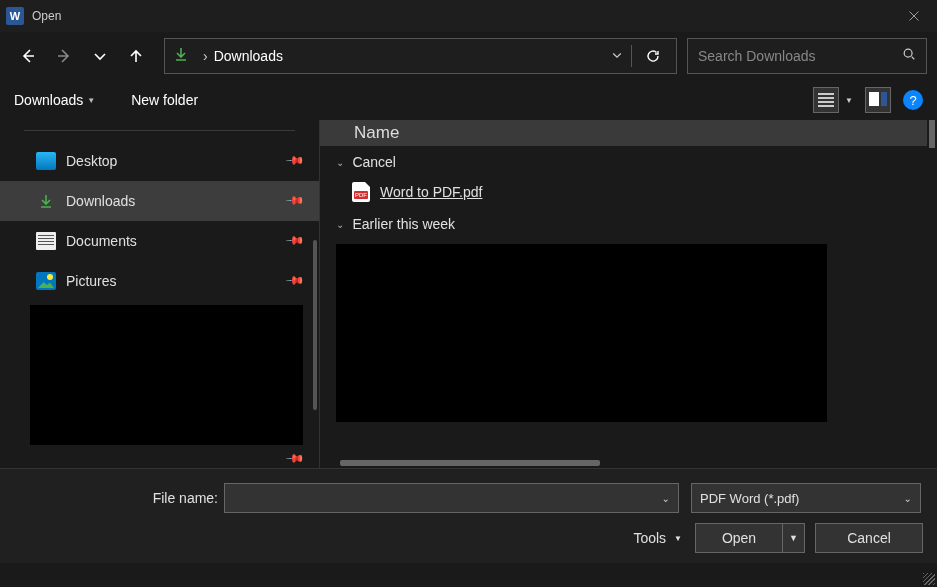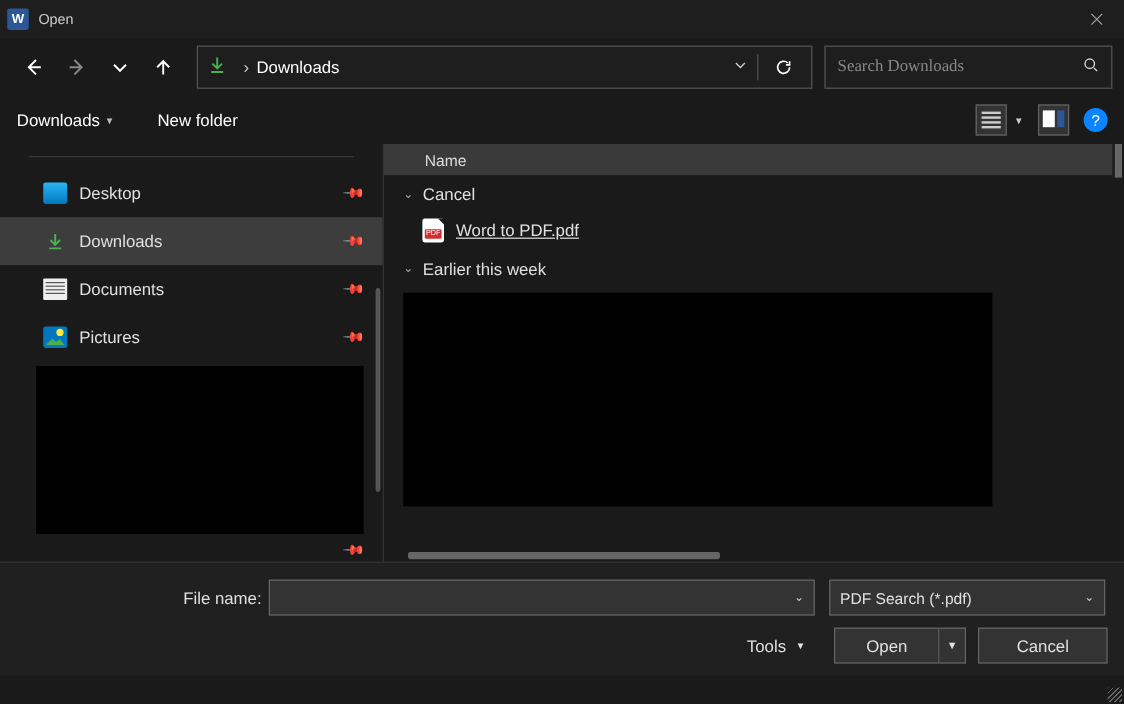--- a/index.html
+++ b/index.html
@@ -15,21 +15,21 @@
 .navrow { height: 48px; display: flex; align-items: center; padding: 0 10px; gap: 0; }
 .navbtn { width: 36px; height: 36px; display: flex; align-items: center; justify-content: center; color: #fff; cursor: pointer; }
 .navbtn svg { width: 16px; height: 16px; }
 .addrbox { flex: 1; height: 36px; border: 1px solid #555; background: #1e1e1e; margin: 0 10px; display: flex; align-items: center; padding: 0 8px; }
 .addrbox .loc-icon { color: #4caf50; margin-right: 8px; }
 .addrbox .crumb-sep { color: #ccc; margin: 0 6px; font-size: 14px; }
 .addrbox .crumb { color: #fff; font-size: 14px; }
 .addrbox .drop { margin-left: auto; margin-right: 8px; }
 .addrbox .refresh { margin-left: 6px; }
 .searchbox { width: 240px; height: 36px; border: 1px solid #555; background: #1e1e1e; display: flex; align-items: center; padding: 0 10px; }
-.searchbox input { flex: 1; background: transparent; border: none; outline: none; color: #ec4899; font-size: 14px; font-family: Liberation Serif, serif; }
+.searchbox input { flex: 1; background: transparent; border: none; outline: none; color: #ec4899; font-size: 14px; }
 .searchbox input::placeholder { color: #888; }
 .searchbox .sicon { color: #ccc; }
 
 
 .toolrow { height: 40px; display: flex; align-items: center; padding: 0 14px; }
 .tool-link { color: #fff; font-size: 14px; margin-right: 36px; cursor: pointer; display: flex; align-items: center; gap: 4px; }
 .tool-link .tri { font-size: 8px; color: #bbb; }
 .tool-right { margin-left: auto; display: flex; align-items: center; gap: 12px; }
 .viewbtn { width: 26px; height: 26px; border: 1px solid #666; background: #333; display: flex; align-items: center; justify-content: center; cursor: pointer; }
 .viewbtn.lines { display:flex; flex-direction:column; gap:2px; padding:4px; }
@@ -52,41 +52,41 @@
 .sbitem .ico.dl svg { color: #4caf50; }
 .sbitem .ico.docs { background: #eee; border-radius: 1px; position: relative; }
 .sbitem .ico.docs::after { content:""; position:absolute; left:2px; right:2px; top:3px; height:1px; background:#555; box-shadow: 0 3px 0 #555, 0 6px 0 #555, 0 9px 0 #555; }
 .sbitem .ico.pics { background:#0277bd; border-radius:2px; position:relative; }
 .sbitem .ico.pics::before { content:""; width:6px;height:6px;border-radius:50%;background:#ffeb3b;position:absolute;right:3px;top:2px; }
 .sbitem .ico.pics::after { content:""; position:absolute; left:2px; right:2px; bottom:2px; height:6px; background:#4caf50; clip-path: polygon(0 100%,35% 0,55% 50%,75% 10%,100% 100%); }
 .sidebar .black { background:#000; margin: 4px 16px 0 30px; height: 140px; }
 .sidebar .scroll-thumb { position:absolute; right:2px; top:120px; width:4px; height:170px; background:#555; border-radius:2px; }
 
 .content { flex: 1; position: relative; }
-.colhead { background: #3a3a3a; height: 26px; display: flex; align-items: center; padding-left: 34px; font-size: 13px; color: #ddd; margin: 0 10px 0 0; }
+.colhead { background: #3a3a3a; height: 26px; display: flex; align-items: center; padding-left: 34px; font-size: 17px; color: #ddd; margin: 0 10px 0 0; }
 .group { padding: 8px 0 6px 16px; display: flex; align-items: center; font-size: 14px; }
 .group .chev { margin-right: 8px; color: #aaa; font-size: 10px; }
 .filerow { padding: 6px 0 6px 32px; display: flex; align-items: center; font-size: 14px; cursor: pointer; text-decoration: underline; }
 .filerow .ficon { width: 18px; height: 20px; background: #fff; border-radius: 2px; margin-right: 10px; position: relative; display:flex; align-items:center; justify-content:center; }
 .filerow .ficon::before { content:"PDF"; font-size:6px; color:#fff; background:#d32f2f; position:absolute; bottom:3px; left:2px; right:2px; text-align:center; padding:1px 0; border-radius:1px; }
 .filerow .ficon .corner { position:absolute; right:0; top:0; width:0; height:0; border-style:solid; border-width:0 5px 5px 0; border-color: transparent #1a1a1a transparent transparent; }
 .content .black2 { background:#000; margin: 6px 110px 0 16px; height: 178px; }
 .content .hscroll { position:absolute; left:20px; bottom:2px; width:260px; height:6px; background:#666; border-radius:2px; }
 .content .vscroll { position:absolute; right:2px; top:0; width:6px; height:28px; background:#666; }
 
 
 .bottom { background: #202020; border-top: 1px solid #333; padding: 14px 14px 10px; }
 .row { display: flex; align-items: center; margin-bottom: 10px; }
 .row .lbl { width: 210px; text-align: right; padding-right: 6px; font-size: 14px; }
 .combo { height: 30px; border: 1px solid #666; background: #333; display: flex; align-items: center; padding: 0 8px; cursor: pointer; font-size: 13px; }
 .combo .arr { margin-left: auto; font-size: 10px; color: #ccc; }
 .fn-combo { flex: 1; max-width: 455px; }
 .ft-combo { width: 230px; margin-left: 12px; }
 .btnrow { display: flex; justify-content: flex-end; align-items: center; gap: 10px; }
-.btnrow .tools { font-size: 14px; margin-right: 14px; display: flex; align-items: center; gap: 8px; cursor: pointer; }
+.btnrow .tools { font-size: 14px; margin-right: 3px; display: flex; align-items: center; gap: 8px; cursor: pointer; }
 .btn { height: 30px; border: 1px solid #666; background: #333; display: flex; align-items: center; justify-content: center; font-size: 14px; cursor: pointer; }
 .btn.primary { width: 88px; }
 .btn.split { width: 22px; border-left: none; }
 .btn.cancel { width: 108px; }
 .resize { position:absolute; right:2px; bottom:2px; width:12px; height:12px; background: repeating-linear-gradient(135deg, #666 0 1px, transparent 1px 3px); }
 </style>
 </head>
 <body>
 
 <div class="titlebar">
@@ -228,21 +228,21 @@
 </div>
 
 <div class="bottom">
   <div class="row">
     <div class="lbl">File name:</div>
     <div class="combo fn-combo">
       <span></span>
       <span class="arr">⌄</span>
     </div>
     <div class="combo ft-combo">
-      <span>PDF Search (*.pdf)</span>
+      <span>PDF Word (*.pdf)</span>
       <span class="arr">⌄</span>
     </div>
   </div>
   <div class="btnrow">
     <div class="tools">
         <span>Tools</span>
         <span style="font-size:8px">▼</span>
       </div>
     <div style="display:flex">
       <div class="btn primary">Open</div>

